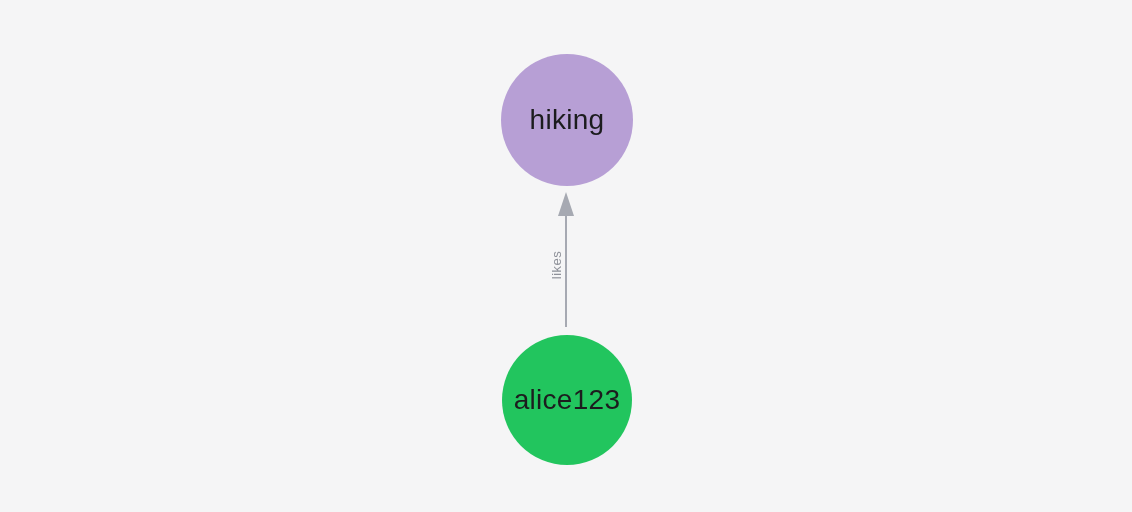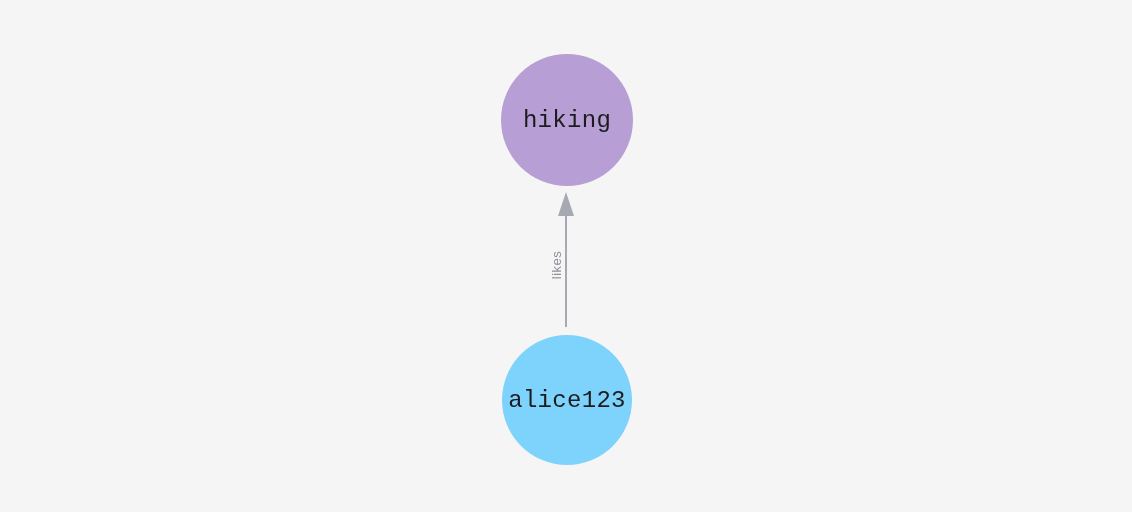--- a/index.html
+++ b/index.html
@@ -28,24 +28,23 @@
     width: 132px;
     height: 132px;
   }
   .node--alice {
     left: 502px;
     top: 335px;
     width: 130px;
     height: 130px;
   }
   .node__label {
-    font-size: 24px;
+    font-size: 28px;
     letter-spacing: 0.3px;
     white-space: nowrap;
-    font-family: Liberation Mono, monospace;
   }
   .edge-line {
     position: absolute;
     left: 565px;
     top: 212px;
     width: 2px;
     height: 115px;
   }
   .edge-arrowhead {
     position: absolute;
@@ -77,17 +76,17 @@
   <div class="node node--hiking" style="background-color: rgb(183, 159, 213);">
     <span class="node__label" style="color: rgb(28, 28, 30);">hiking</span>
   </div>
 
   <div>
     <div class="edge-line" style="background-color: rgb(166, 169, 178);"></div>
     <div class="edge-arrowhead" style="border-bottom-color: rgb(166, 169, 178);"></div>
     <span class="edge-label" style="color: rgb(142, 145, 153);">likes</span>
   </div>
 
-  <div class="node node--alice" style="background-color: #7dd3fc;">
+  <div class="node node--alice" style="background-color: #22c55e;">
     <span class="node__label" style="color: rgb(28, 28, 30);">alice123</span>
   </div>
 
 </div>
 
 </body></html>

